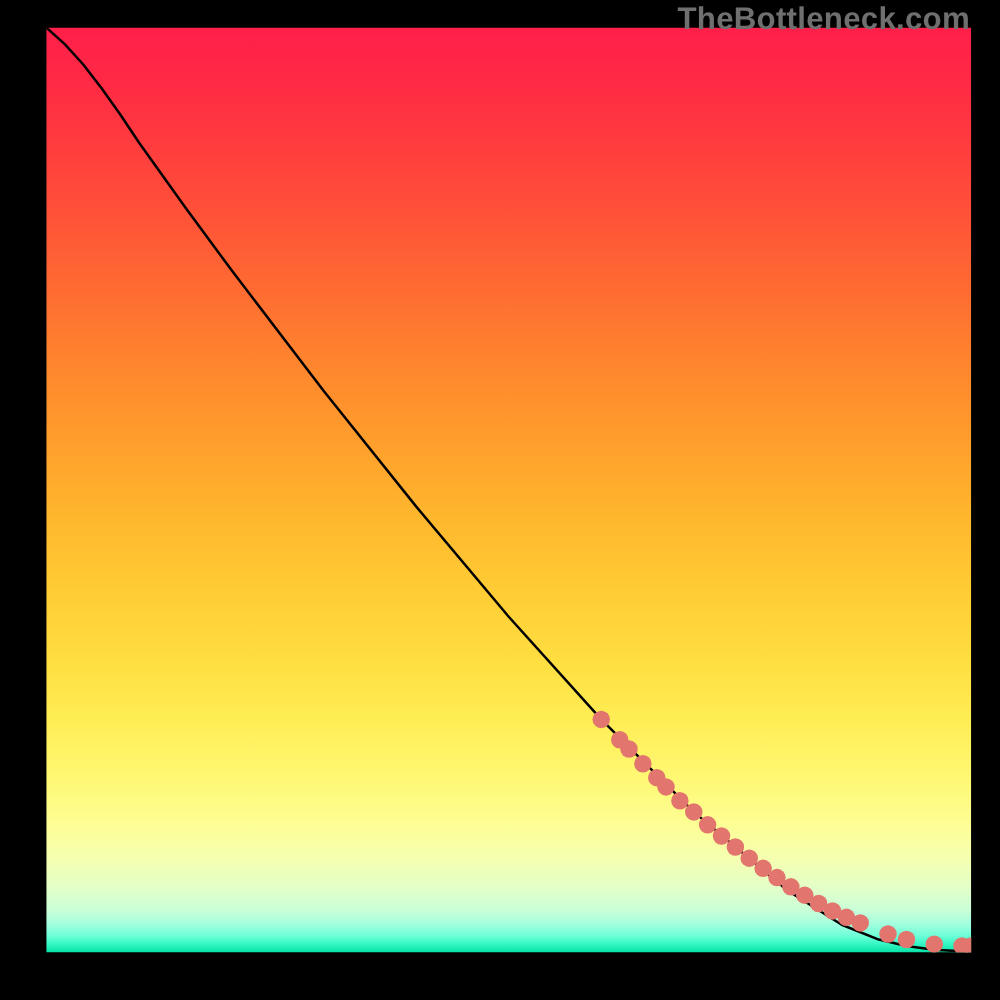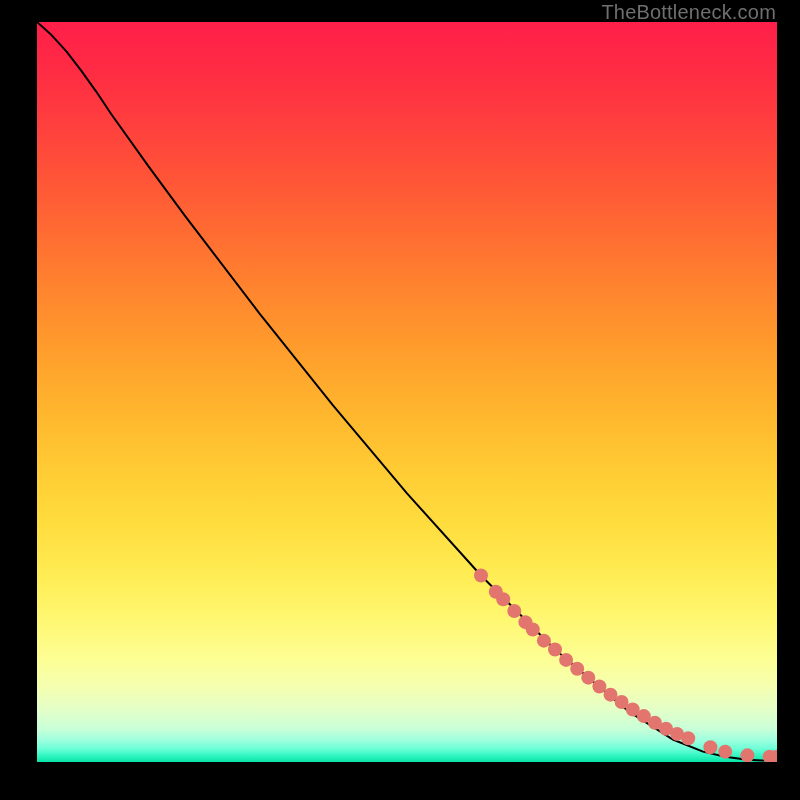--- a/index.html
+++ b/index.html
@@ -50,22 +50,22 @@
       #6dffd7 98.2%,
       #34f7c4 99.1%,
       #07e3a6 100%
     );
   }
   .watermark {
     position: absolute;
     top: 1px;
     right: 24px;
     font-family: Arial, Helvetica, sans-serif;
-    font-size: 20px;
-    font-weight: 400;
+    font-size: 25px;
+    font-weight: 700;
     color: #6f6f6f;
     letter-spacing: 0.2px;
     z-index: 5;
   }
   svg.overlay {
     position: absolute;
     left: 37px;
     top: 22px;
     width: 740px;
     height: 740px;

